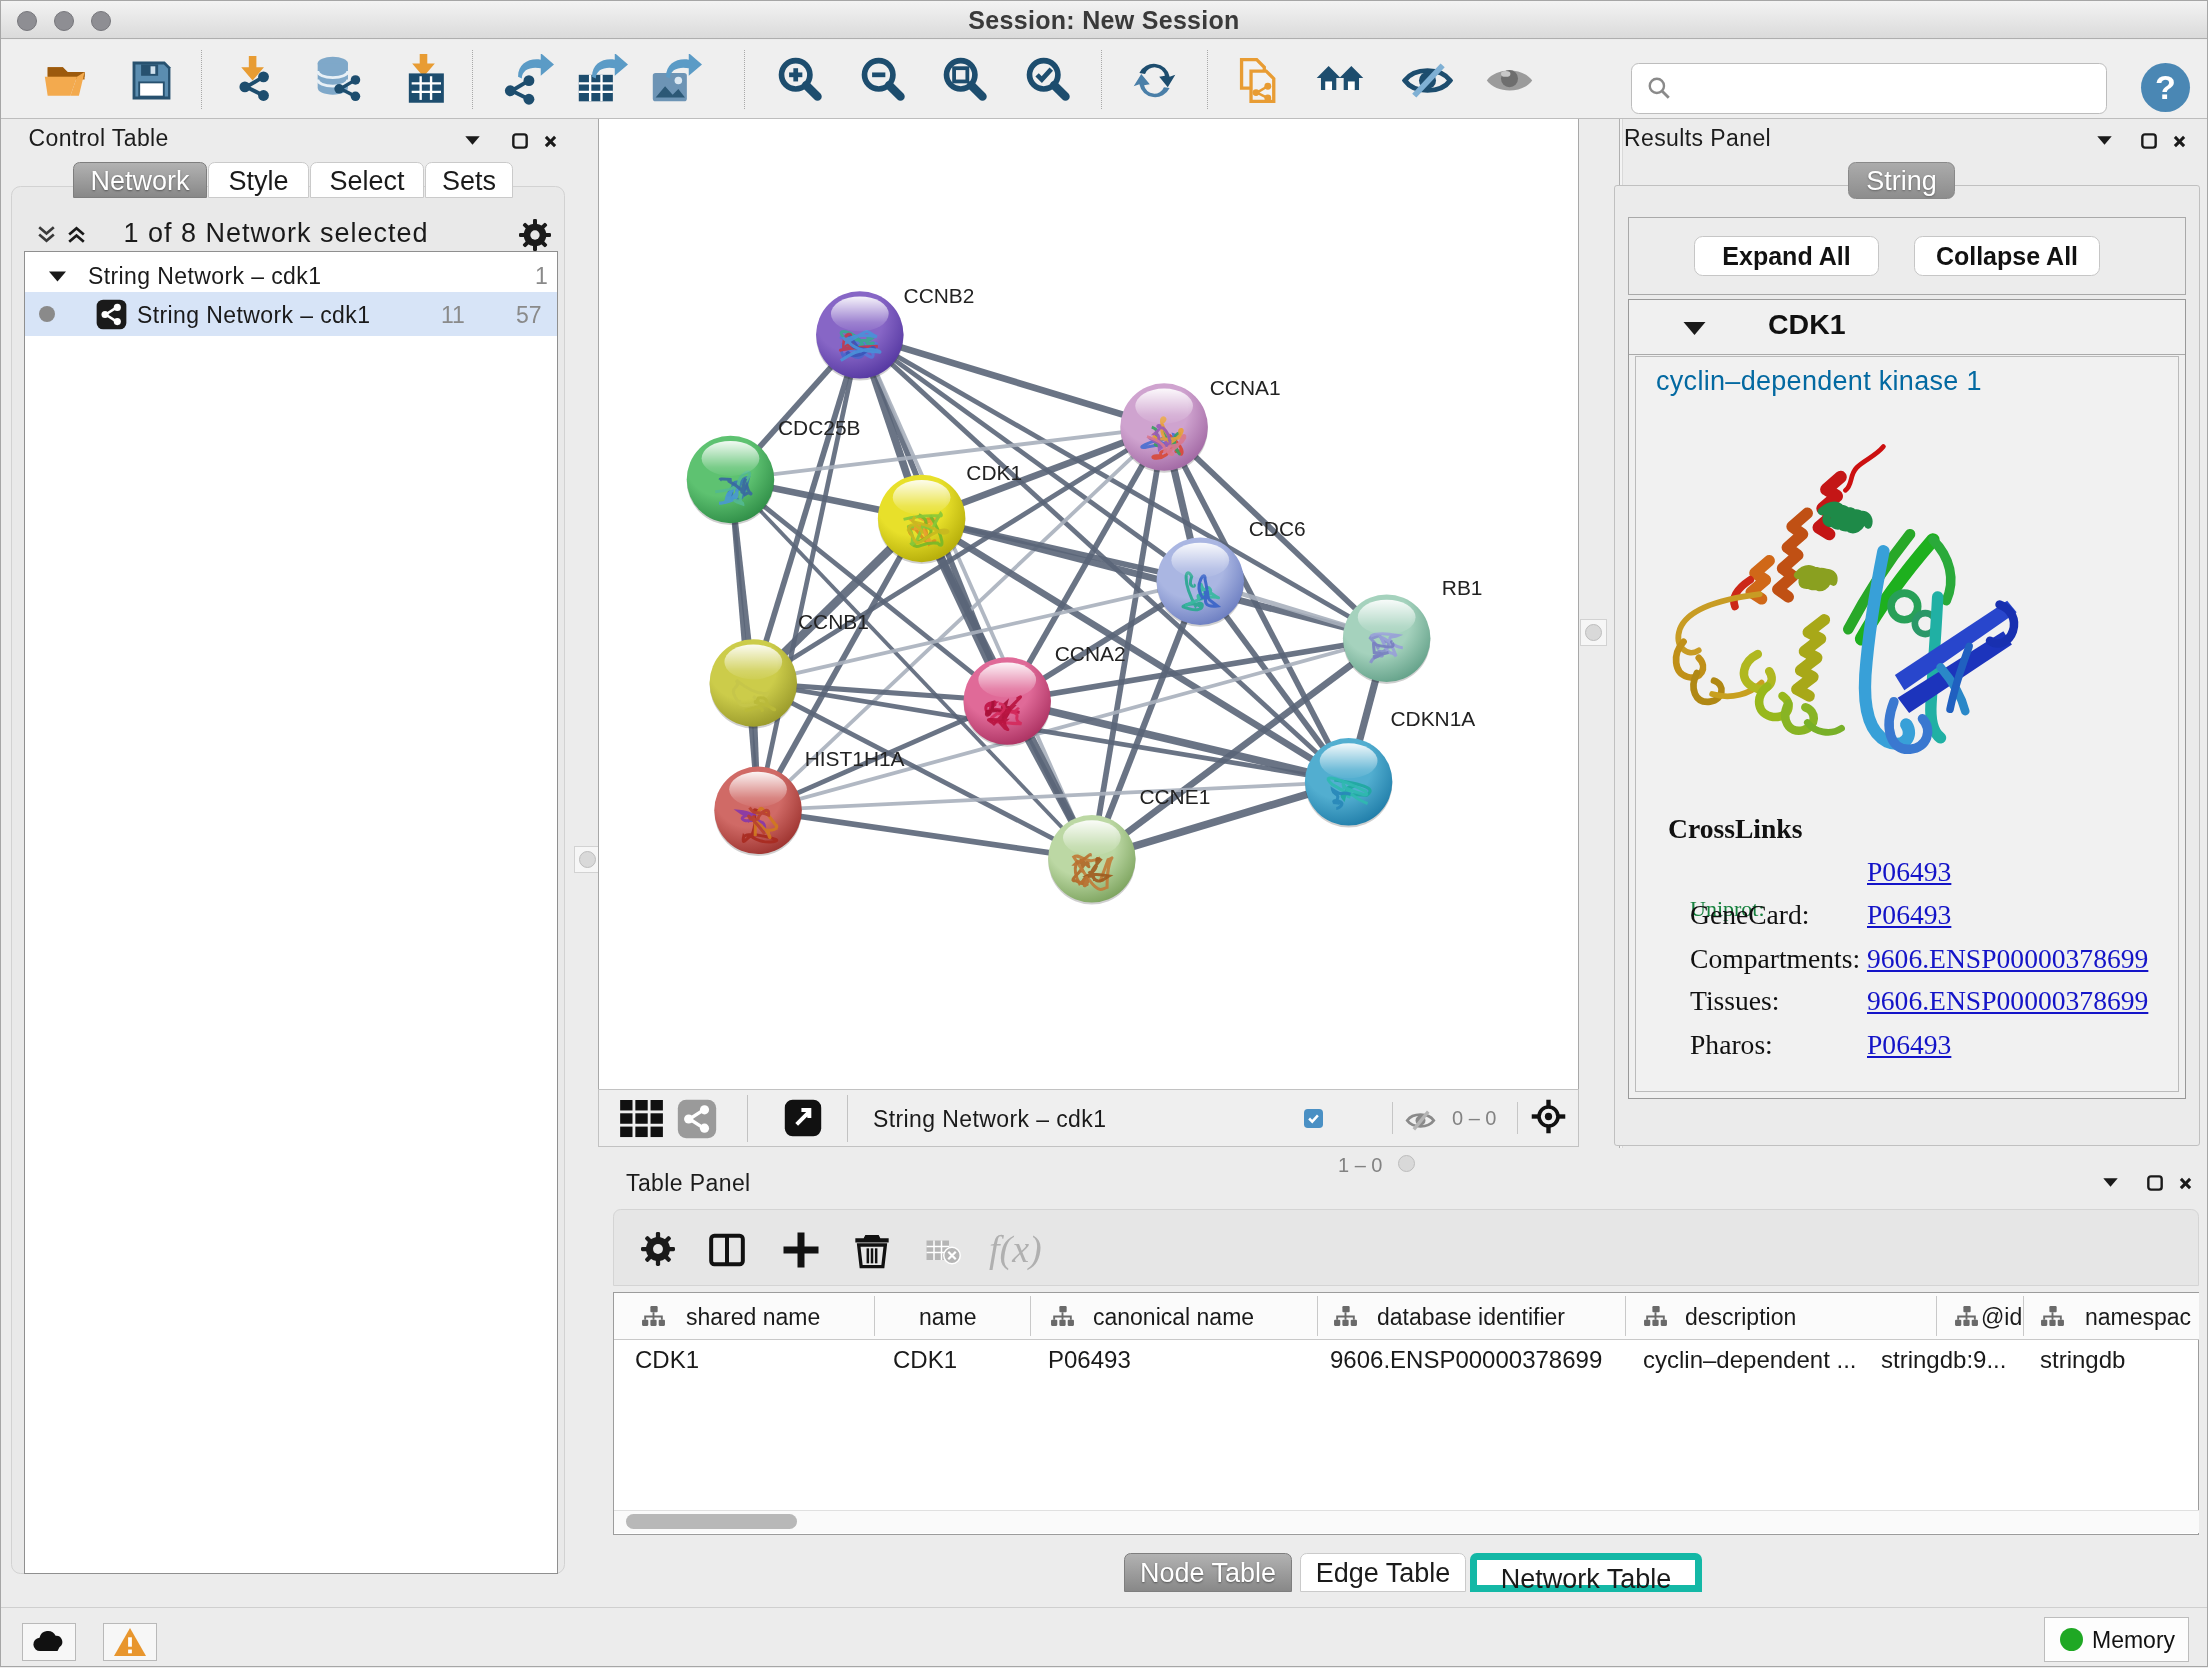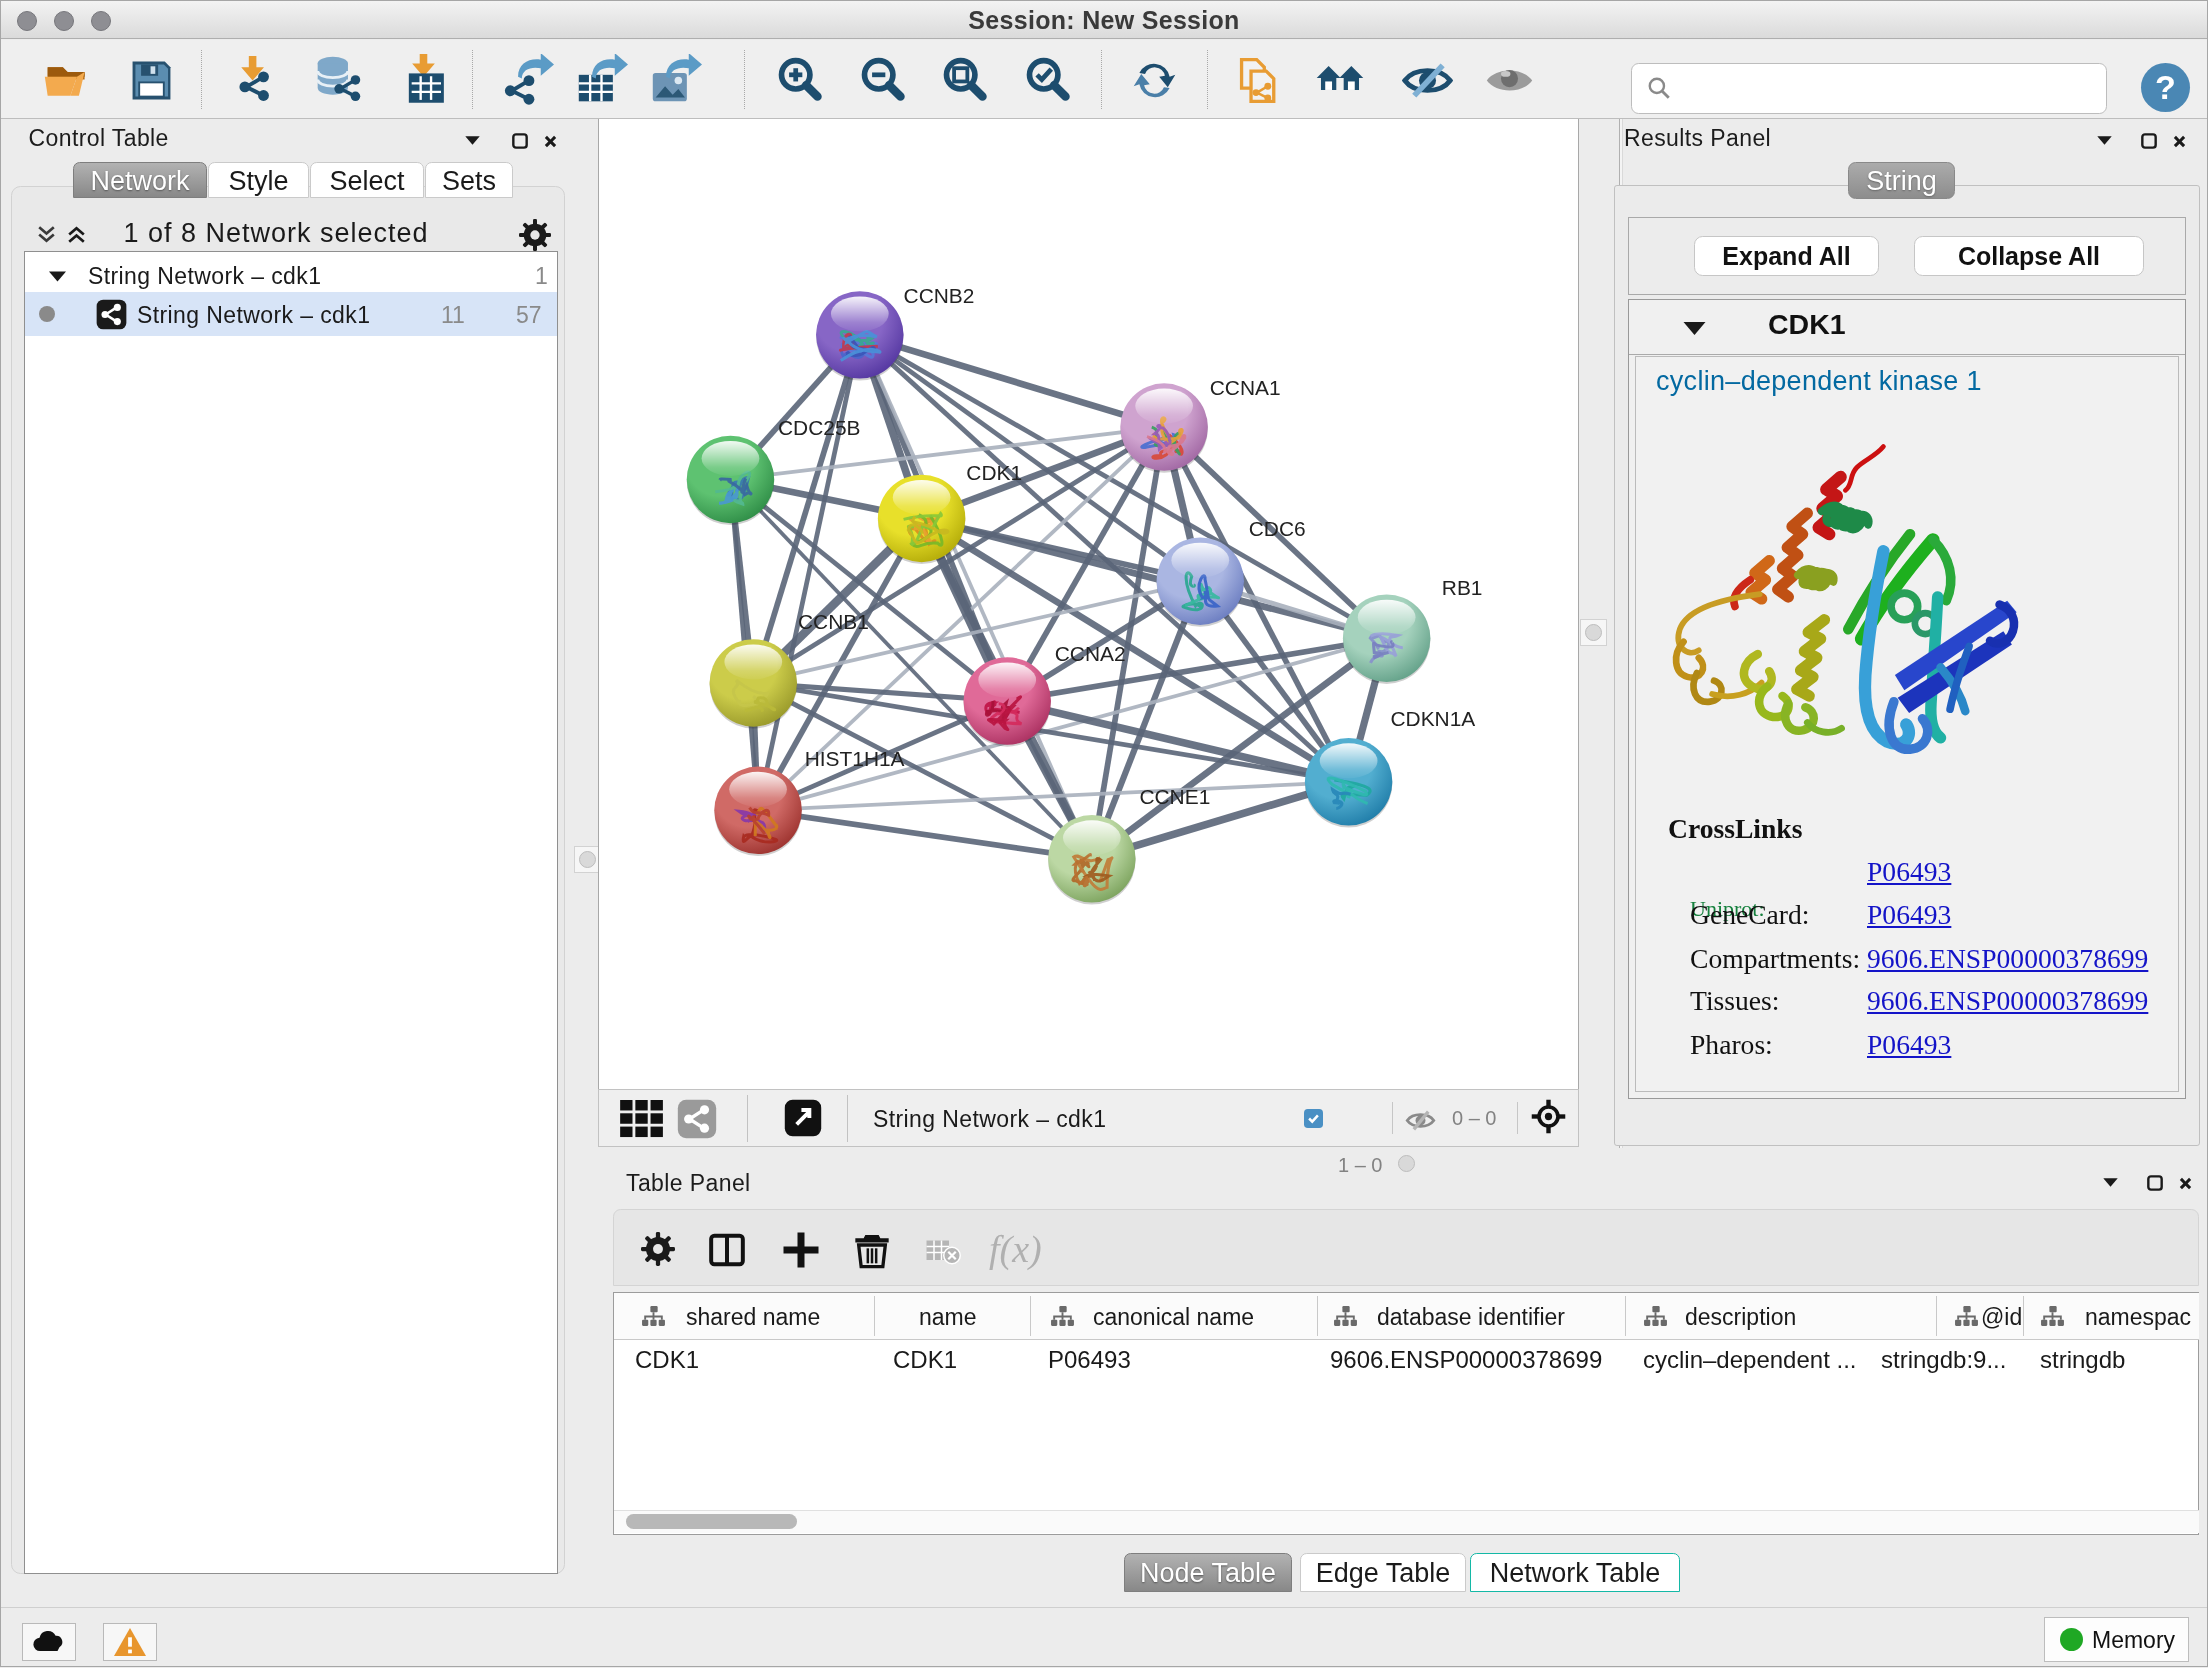--- a/index.html
+++ b/index.html
@@ -566,21 +566,21 @@
 <svg class="abs" style="left:2141px;top:133px" width="16" height="16" viewBox="0 0 24 24">
     <rect x="2" y="2" width="20" height="20" rx="4" fill="none" stroke="#1a1a1a" stroke-width="3.6"></rect>
   </svg>
 <svg class="abs" style="left:2171px;top:133px" width="17" height="17" viewBox="0 0 24 24">
 <path d="M4 7 L7 4 L12 9 L17 4 L20 7 L15 12 L20 17 L17 20 L12 15 L7 20 L4 17 L9 12 Z" fill="#1a1a1a"></path>
   </svg>
 <div class="abs" style="left:1614px;top:185px;width:586px;height:961px;background:#ebebeb;border:1px solid #c0c0c0;border-radius:2.9px"></div>
 <div class="abs" style="left:1848px;top:162px;width:107px;height:37px;background:linear-gradient(#ababab,#8d8d8d);border:1px solid #898989;border-radius:7.6px;color:#fff;font-size:27px;text-align:center;line-height:36px;text-shadow:0 1px 1.9px #666">String</div>
 <div class="abs" style="left:1628px;top:217px;width:558px;height:78px;background:#ececec;border:1px solid #a9a9a9"></div>
 <div class="abs" style="left:1694px;top:236px;width:185px;height:40px;background:#ffffff;border:1px solid #c6c6c6;border-radius:8.6px;font-size:25px;font-weight:bold;color:#111;text-align:center;line-height:38px">Expand All</div>
-<div class="abs" style="left:1914px;top:236px;width:230px;height:40px;background:#ffffff;border:1px solid #c6c6c6;border-radius:8.6px;font-size:25px;font-weight:bold;color:#111;text-align:center;line-height:38px">Collapse All</div>
+<div class="abs" style="left:1914px;top:236px;width:186px;height:40px;background:#ffffff;border:1px solid #c6c6c6;border-radius:8.6px;font-size:25px;font-weight:bold;color:#111;text-align:center;line-height:38px">Collapse All</div>
 
 <div class="abs" style="left:1628px;top:299px;width:558px;height:800px;background:#f0f0f0;border:1px solid #999"></div>
 <svg class="abs" style="left:1682px;top:320px" width="25" height="16" viewBox="0 0 24 16">
     <path d="M1 2 h22 l-11 13 Z" fill="#1a1a1a"></path>
   </svg>
 <div class="abs" style="left:1768px;top:308px;font-size:28.5px;font-weight:bold;color:#111">CDK1</div>
 <div class="abs" style="left:1629px;top:354px;width:556px;height:0;border-top:1px solid #aaa"></div>
 <div class="abs" style="left:1635px;top:356px;width:544px;height:736px;background:#f1f1f1;border:1px solid #bbb"></div>
 <div class="abs" style="left:1656px;top:366px;font-size:27px;color:#0369a1;letter-spacing:0.3px">cyclin–dependent kinase 1</div>
 <div class="abs" style="left:1655px;top:418px;width:533px;height:514px">
@@ -753,21 +753,21 @@
 <div class="abs" style="left:893px;top:1346px;font-size:24px;color:#1a1a1a">CDK1</div>
 <div class="abs" style="left:1048px;top:1346px;font-size:24px;color:#1a1a1a">P06493</div>
 <div class="abs" style="left:1330px;top:1346px;font-size:24px;color:#1a1a1a">9606.ENSP00000378699</div>
 <div class="abs" style="left:1643px;top:1346px;font-size:24px;color:#1a1a1a">cyclin–dependent ...</div>
 <div class="abs" style="left:1881px;top:1346px;font-size:24px;color:#1a1a1a">stringdb:9...</div>
 <div class="abs" style="left:2040px;top:1346px;font-size:24px;color:#1a1a1a">stringdb</div>
 <div class="abs" style="left:614px;top:1510px;width:1585px;height:23px;background:#fafafa;border-top:1px solid #e0e0e0"></div>
 <div class="abs" style="left:626px;top:1514px;width:171px;height:15px;background:#b8b8b8;border-radius:7.6px"></div>
 <div class="abs" style="left:1124px;top:1553px;width:168px;height:39px;background:linear-gradient(#b2b2b2,#888888);border:1px solid #7e7e7e;border-radius:6.7px 6.7px 0 0;color:#fff;font-size:27px;text-align:center;line-height:39px;text-shadow:0 1px 1.9px #555">Node Table</div>
 <div class="abs" style="left:1300px;top:1553px;width:166px;height:39px;background:#ffffff;border:1px solid #cacaca;border-radius:6.7px 6.7px 0 0;color:#1a1a1a;font-size:27px;text-align:center;line-height:39px">Edge Table</div>
-<div class="abs" style="left:1470px;top:1553px;width:210px;height:39px;background:#ffffff;border:1px solid #14b8a6;border-radius:6.7px 6.7px 0 0;color:#1a1a1a;font-size:27px;text-align:center;line-height:39px">Network Table</div>
+<div class="abs" style="left:1470px;top:1553px;width:232px;height:39px;background:#ffffff;border:7px solid #14b8a6;border-radius:6.7px 6.7px 0 0;color:#1a1a1a;font-size:27px;text-align:center;line-height:39px">Network Table</div>
 <div class="abs" style="left:0;top:1607px;width:2208px;height:61px;background:#ececec;border-top:1px solid #cfcfcf"></div>
 <div class="abs" style="left:22px;top:1623px;width:54px;height:38px;background:#f7f7f7;border:1px solid #b9b9b9"></div>
 <svg class="abs" style="left:31px;top:1630px" width="36" height="25" viewBox="0 0 38 26">
     <path d="M10 22 a7 7 0 0 1 -1 -14 a9 9 0 0 1 17 -2 a6.5 6.5 0 0 1 4 12 l-2 4 Z" fill="#111"></path>
   </svg>
 <div class="abs" style="left:103px;top:1623px;width:54px;height:38px;background:#f7f7f7;border:1px solid #b9b9b9"></div>
 <svg class="abs" style="left:112px;top:1626px" width="36" height="32" viewBox="0 0 38 34">
     <path d="M19 2 L36 32 H2 Z" fill="#e8962e"></path>
     <rect x="17" y="12" width="4" height="10" fill="#fff"></rect>
     <rect x="17" y="25" width="4" height="4" fill="#fff"></rect>

